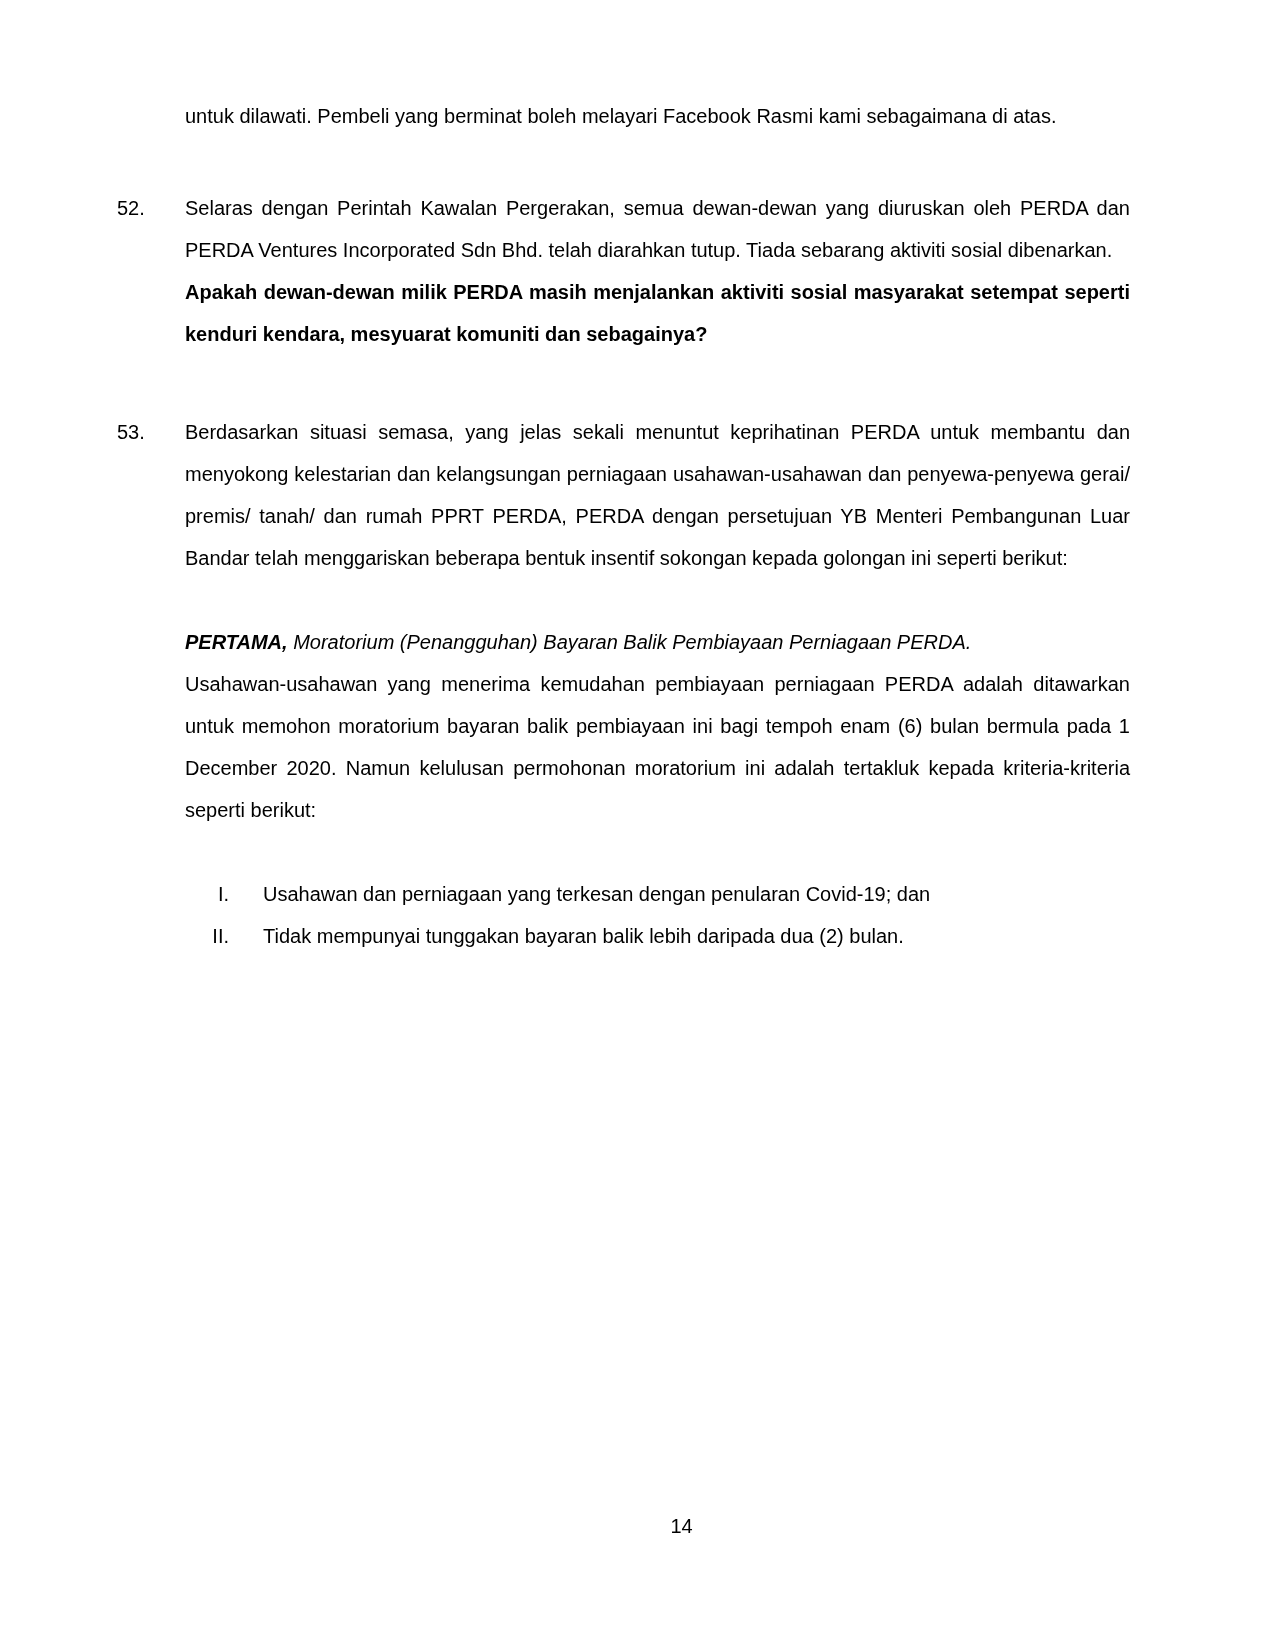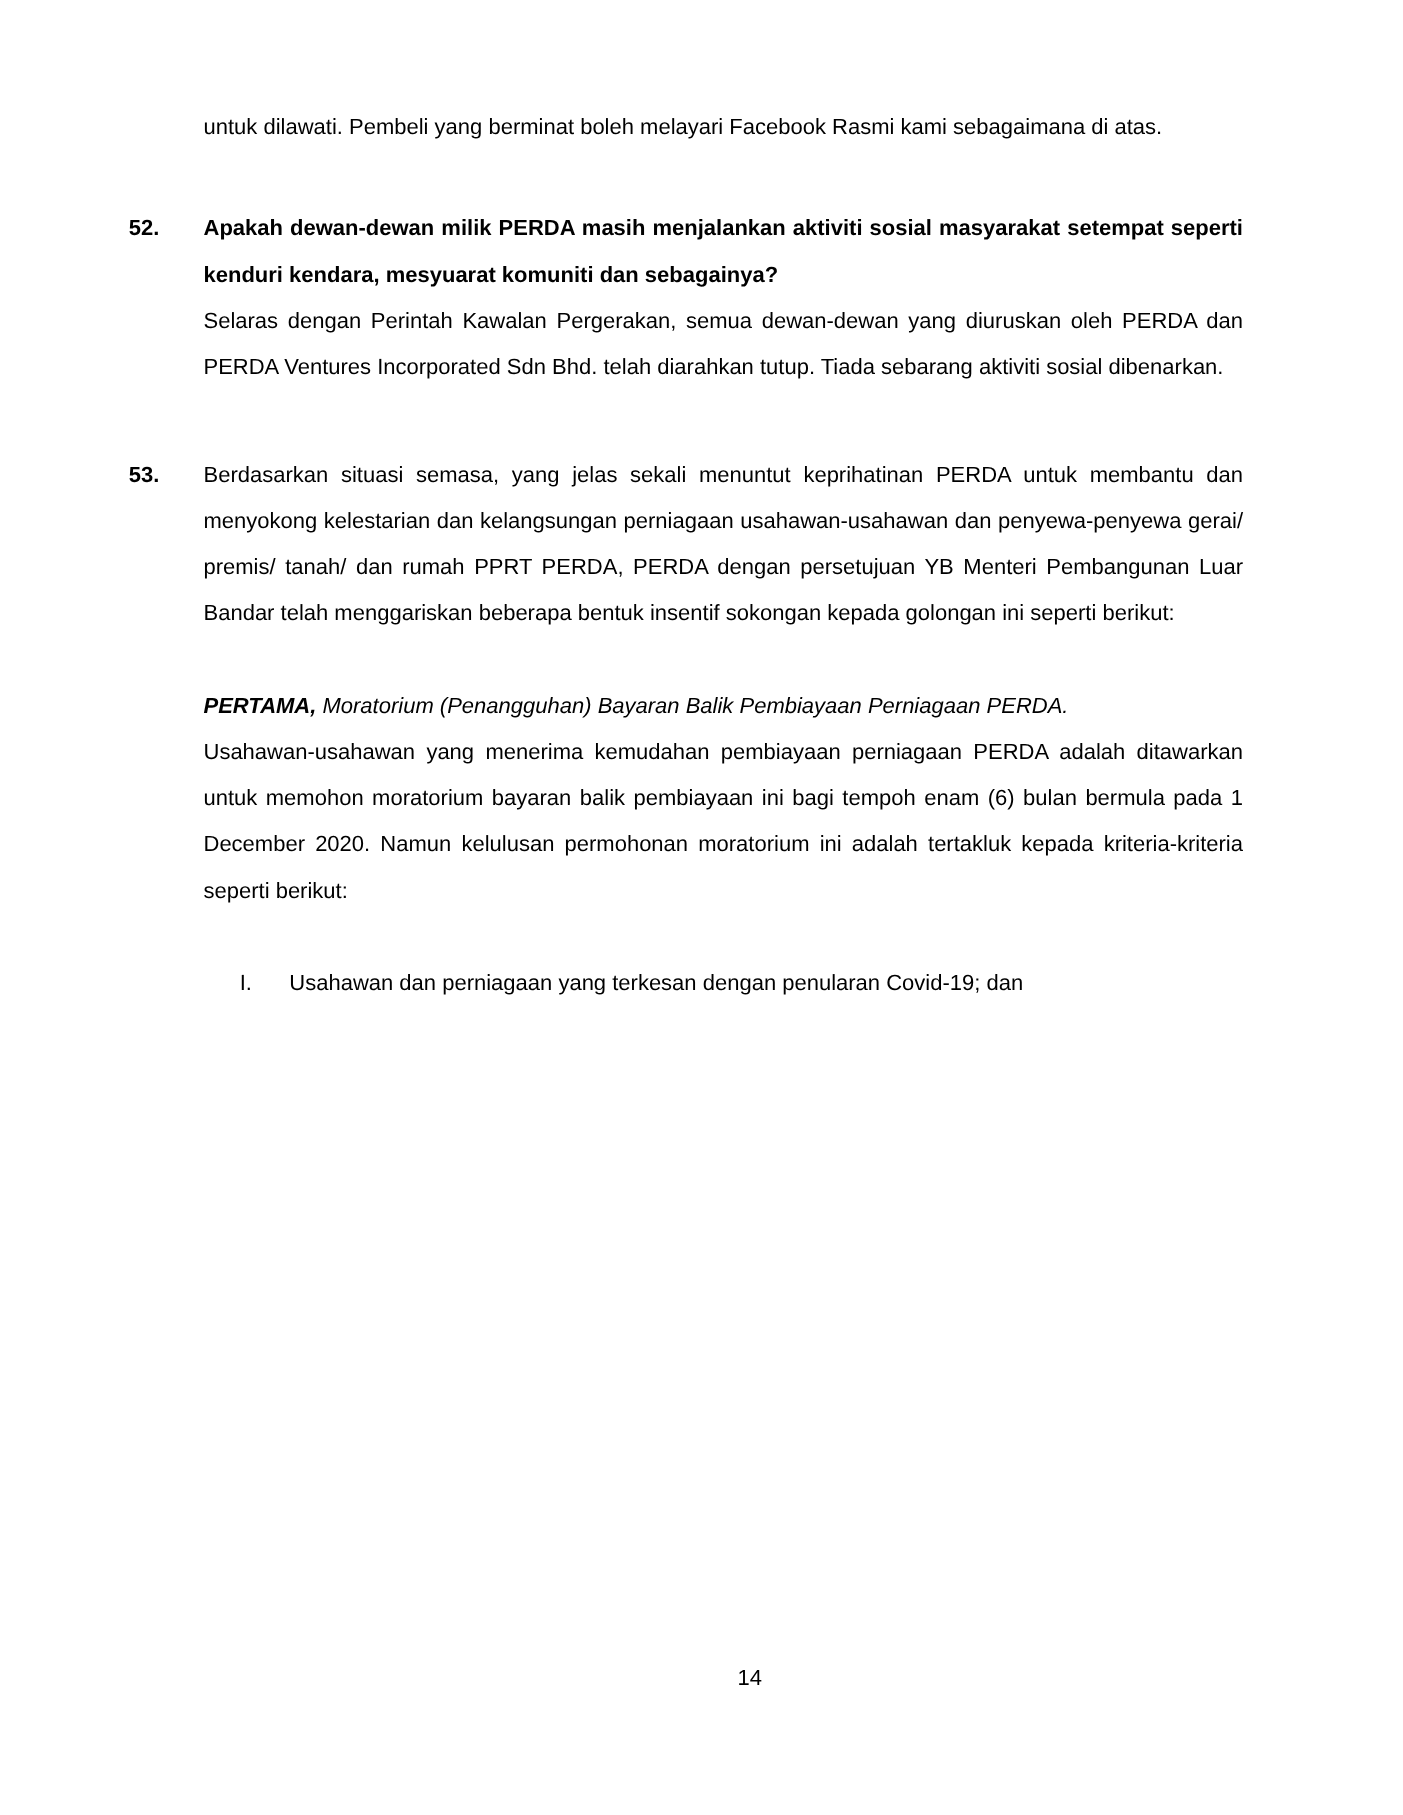--- a/index.html
+++ b/index.html
@@ -32,21 +32,21 @@
   
   .indent-body {
     margin-left: 68px;
   }
   .qa-item {
     display: grid;
     grid-template-columns: 68px 1fr;
     margin-top: 50px;
   }
   .qa-number {
-    font-weight: bold;
+    font-weight: normal;
   }
   .gap-top {
     margin-top: 42px; 
     font-style: italic;
   }
   .criteria-list {
     margin-top: 42px;
   }
   .criteria-row {
     display: grid;
@@ -69,39 +69,43 @@
 <body>
 
 <div class="page">
   <div class="content">
 
     <p class="para indent-body">untuk dilawati. Pembeli yang berminat boleh melayari Facebook Rasmi kami sebagaimana di atas.</p>
 
     <section class="qa-item">
       <div class="qa-number">52.</div>
       <div class="qa-body">
+        <p class="para">Selaras dengan Perintah Kawalan Pergerakan, semua dewan-dewan yang diuruskan oleh PERDA dan PERDA Ventures Incorporated Sdn Bhd. telah diarahkan tutup. Tiada sebarang aktiviti sosial dibenarkan.</p>
         <p class="para bold">Apakah dewan-dewan milik PERDA masih menjalankan aktiviti sosial masyarakat setempat seperti kenduri kendara, mesyuarat komuniti dan sebagainya?</p>
-        <p class="para">Selaras dengan Perintah Kawalan Pergerakan, semua dewan-dewan yang diuruskan oleh PERDA dan PERDA Ventures Incorporated Sdn Bhd. telah diarahkan tutup. Tiada sebarang aktiviti sosial dibenarkan.</p>
       </div>
     </section>
 
     <section class="qa-item" style="margin-top:56px;">
       <div class="qa-number">53.</div>
       <div class="qa-body">
         <p class="para">Berdasarkan situasi semasa, yang jelas sekali menuntut keprihatinan PERDA untuk membantu dan menyokong kelestarian dan kelangsungan perniagaan usahawan-usahawan dan penyewa-penyewa gerai/ premis/ tanah/ dan rumah PPRT PERDA, PERDA dengan persetujuan YB Menteri Pembangunan Luar Bandar telah menggariskan beberapa bentuk insentif sokongan kepada golongan ini seperti berikut:</p>
 
         <p class="para gap-top"><span class="bold">PERTAMA,</span><span> Moratorium (Penangguhan) Bayaran Balik Pembiayaan Perniagaan PERDA.</span></p>
 
         <p class="para">Usahawan-usahawan yang menerima kemudahan pembiayaan perniagaan PERDA adalah ditawarkan untuk memohon moratorium bayaran balik pembiayaan ini bagi tempoh enam (6) bulan bermula pada 1 December 2020. Namun kelulusan permohonan moratorium ini adalah tertakluk kepada kriteria-kriteria seperti berikut:</p>
 
         <div class="criteria-list">
           <div class="criteria-row">
             <span class="criteria-marker">I.</span>
             <span>Usahawan dan perniagaan yang terkesan dengan penularan Covid-19; dan</span>
           </div>
+          <div class="criteria-row">
+            <span class="criteria-marker">II.</span>
+            <span>Tidak mempunyai tunggakan bayaran balik lebih daripada dua (2) bulan.</span>
+          </div>
         </div>
 
       </div>
     </section>
 
   </div>
 
   <div class="page-footer">14</div>
 </div>
 

